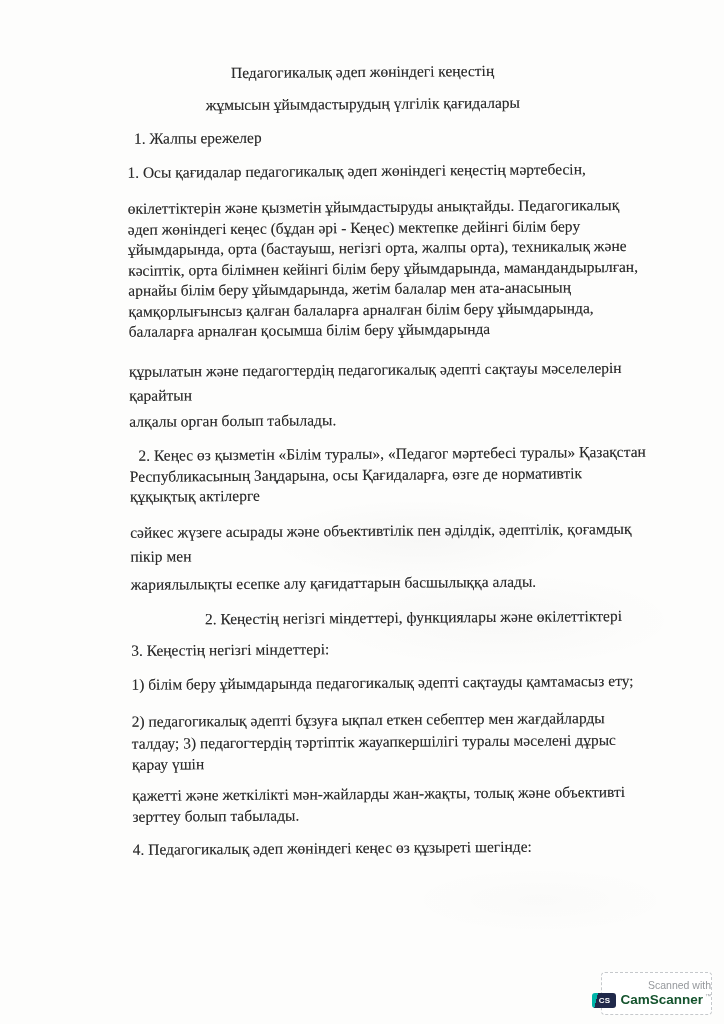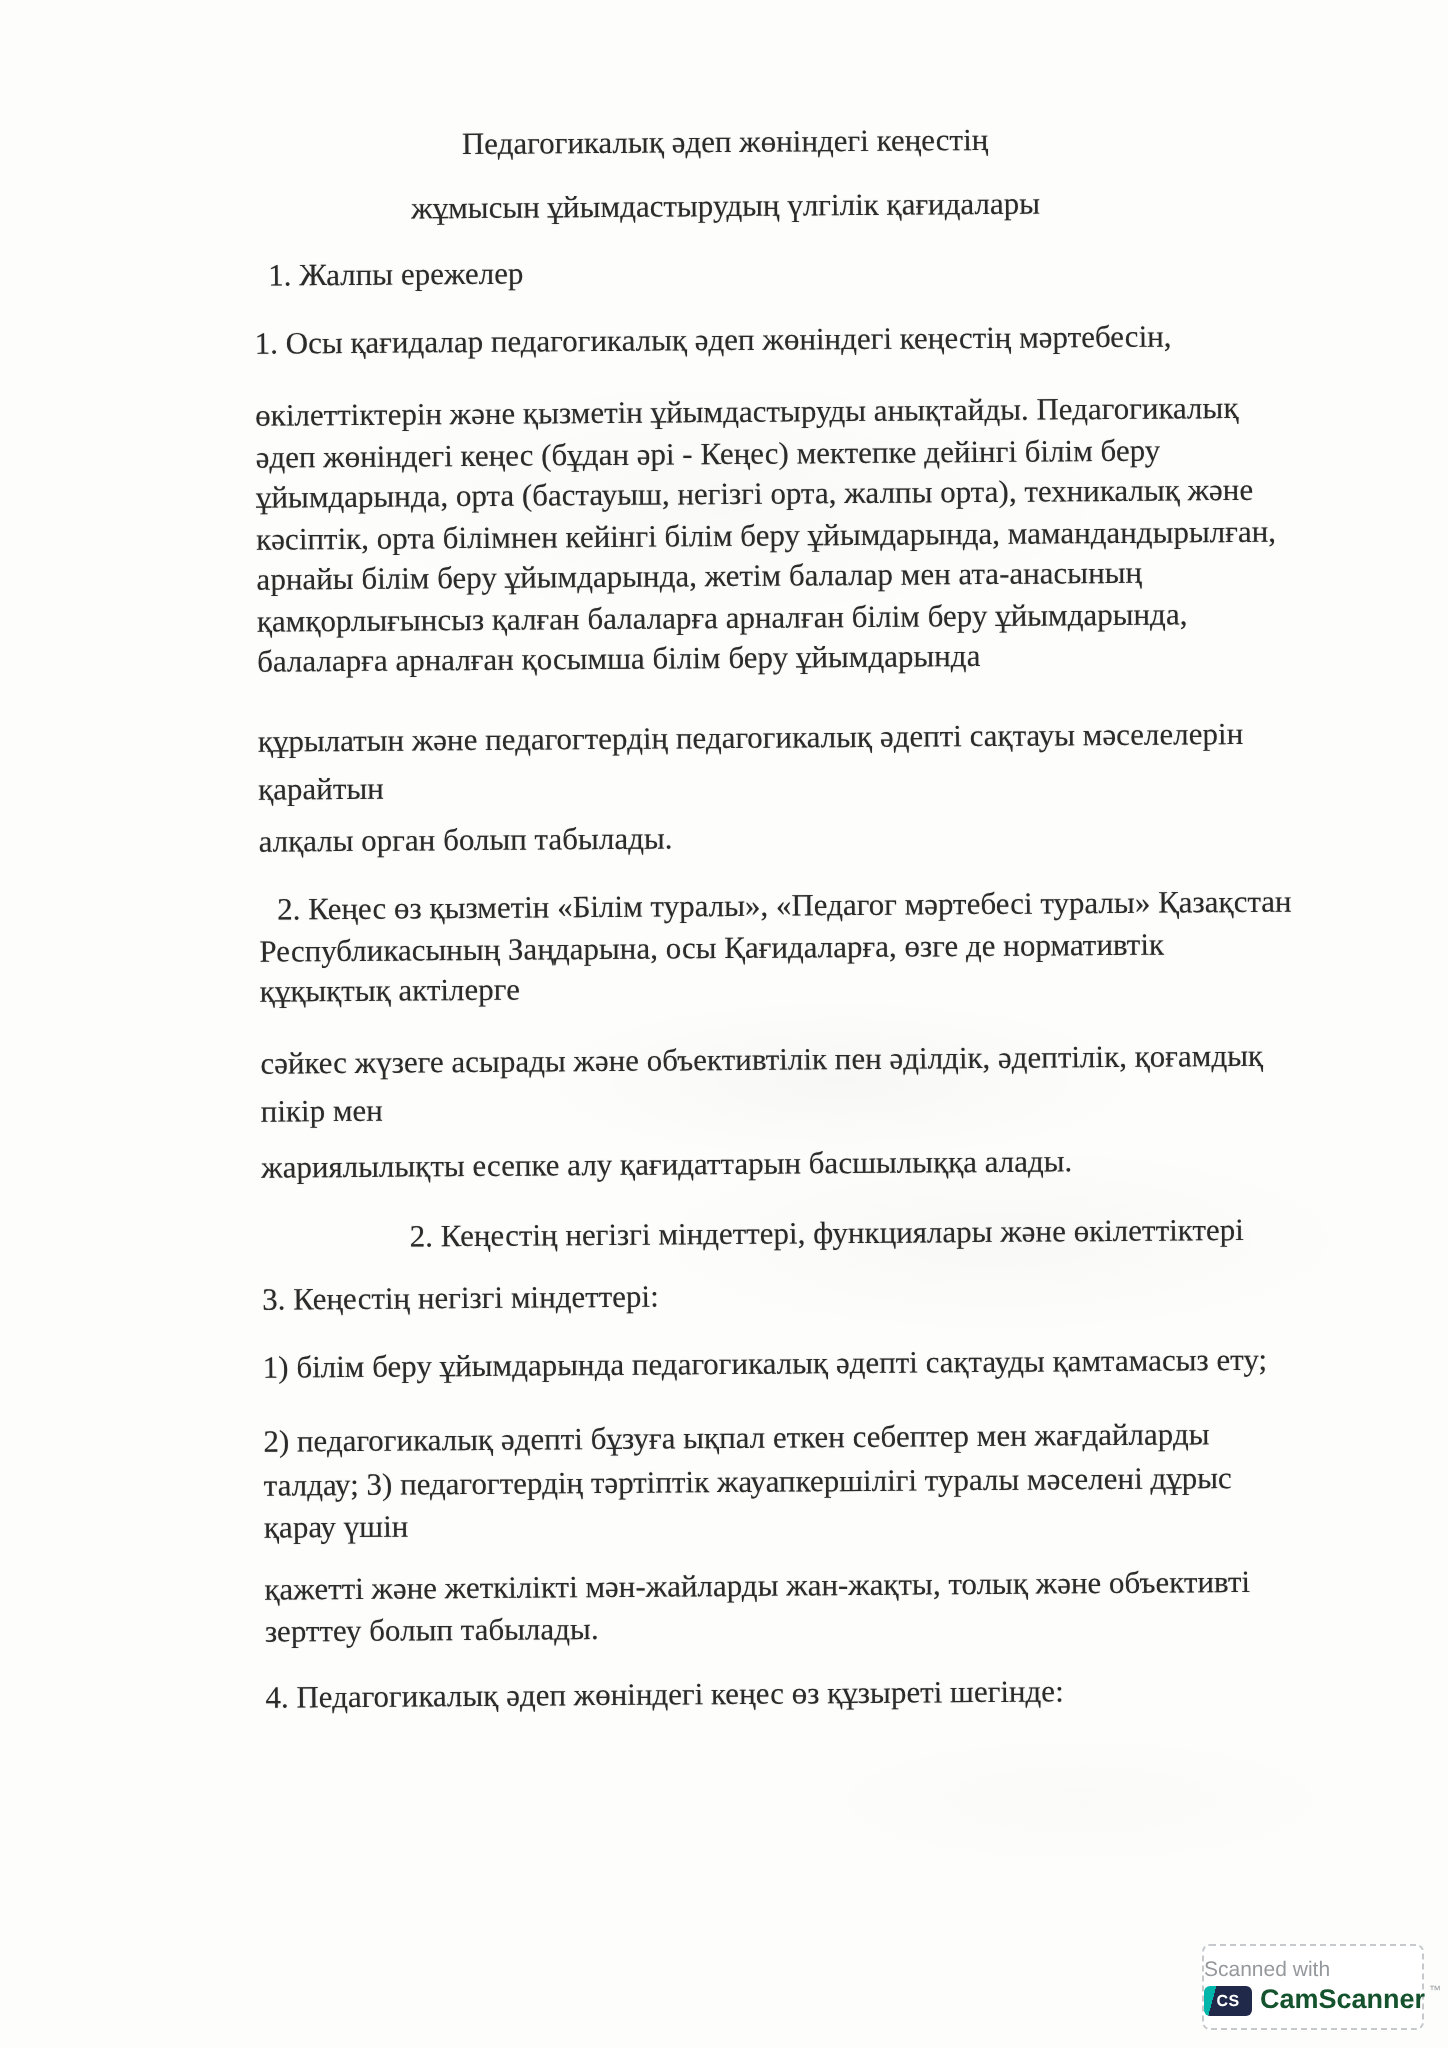--- a/index.html
+++ b/index.html
@@ -69,21 +69,21 @@
   
   .badge {
     position: absolute;
     left: 601px; top: 972px;
     width: 111px; height: 43px;
     background: #ffffff;
     border: 1px dashed #c6c9cc;
     border-radius: 4px;
     display: flex;
     flex-direction: column;
-    align-items: flex-start;
+    align-items: flex-end;
     justify-content: center;
     gap: 2px;
     font-family: "Liberation Sans", sans-serif;
   }
   .badge .scanned-with {
     font-size: 10.5px;
     color: #95989c;
     line-height: 11px;
   }
   .badge .row {

